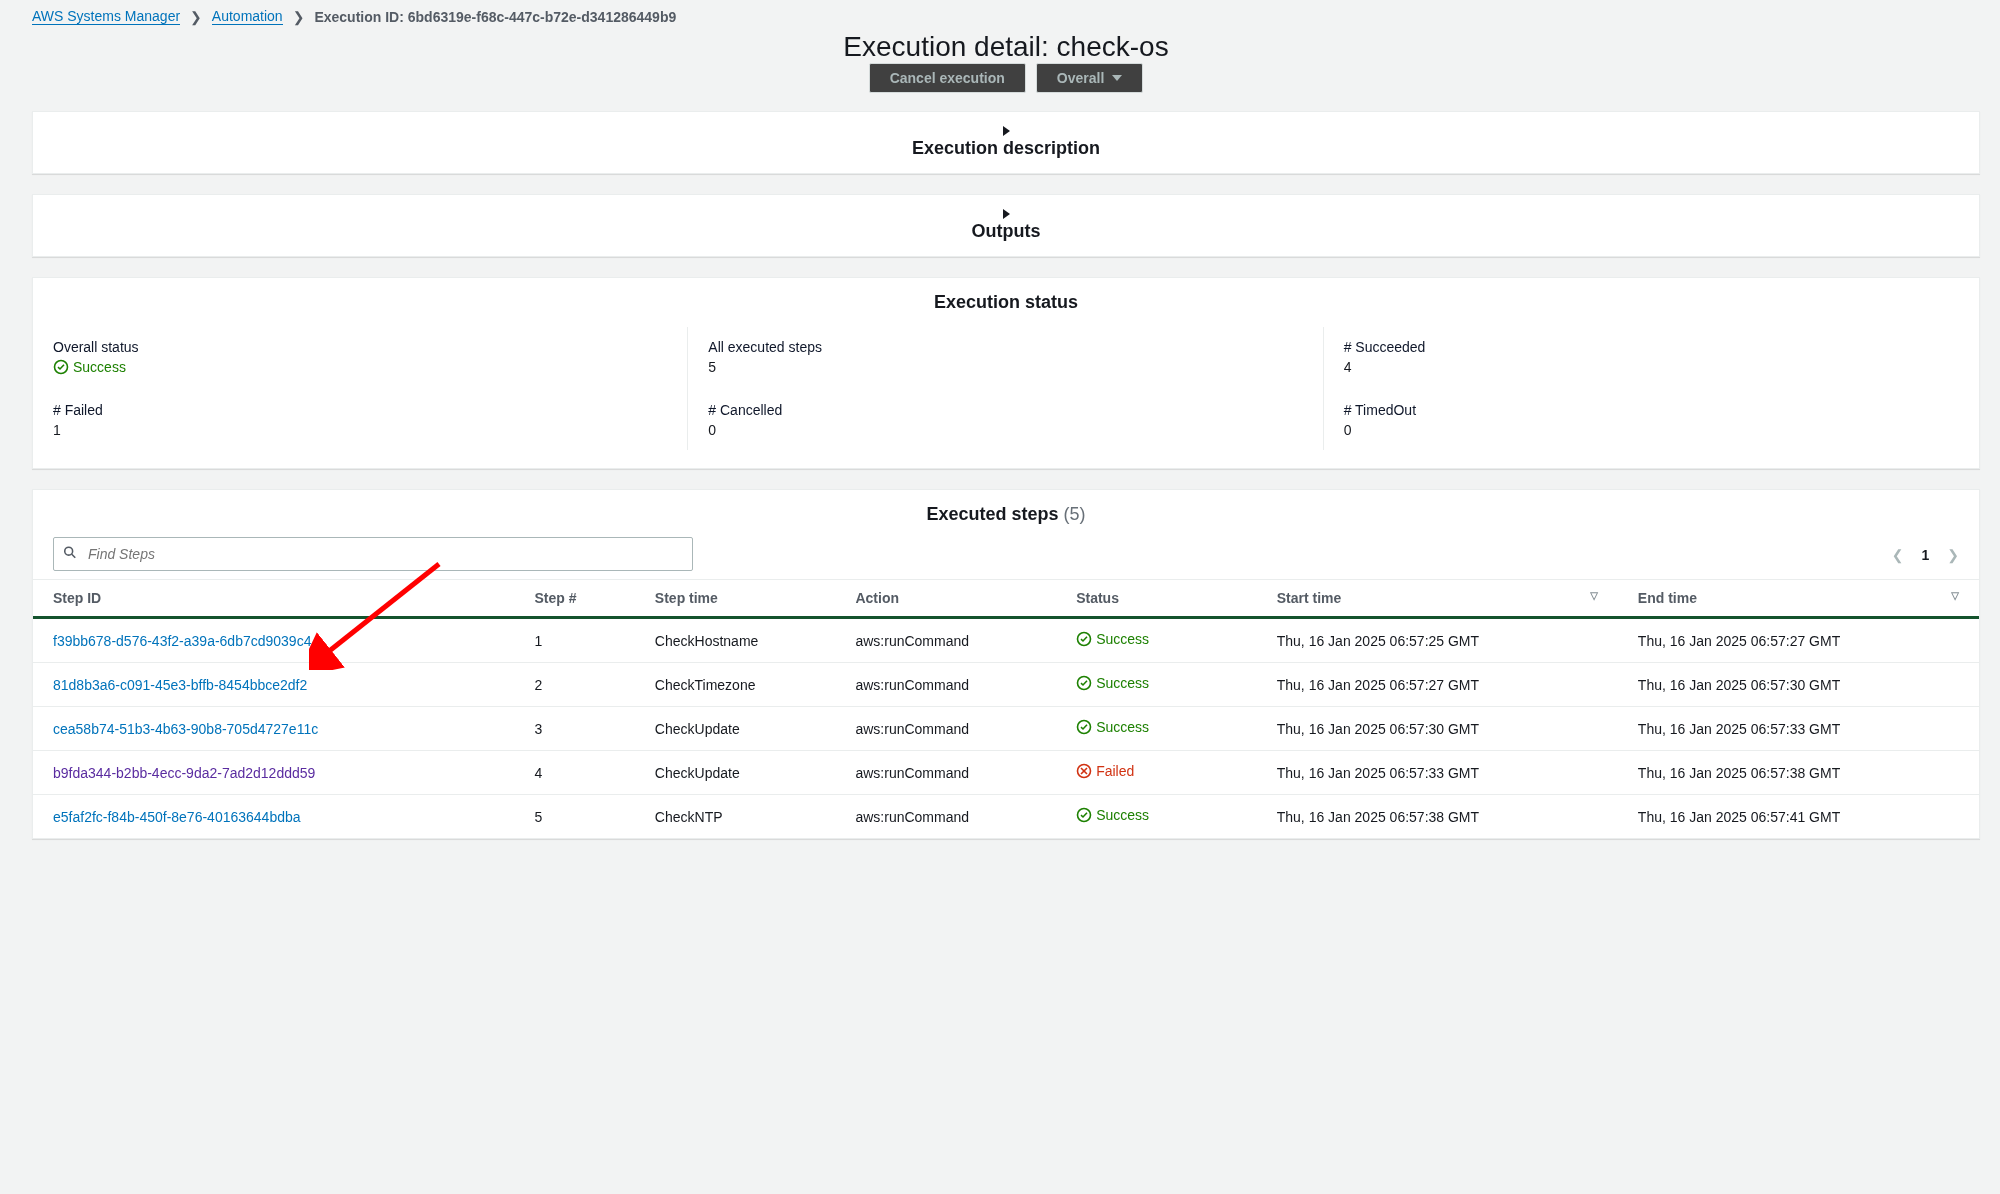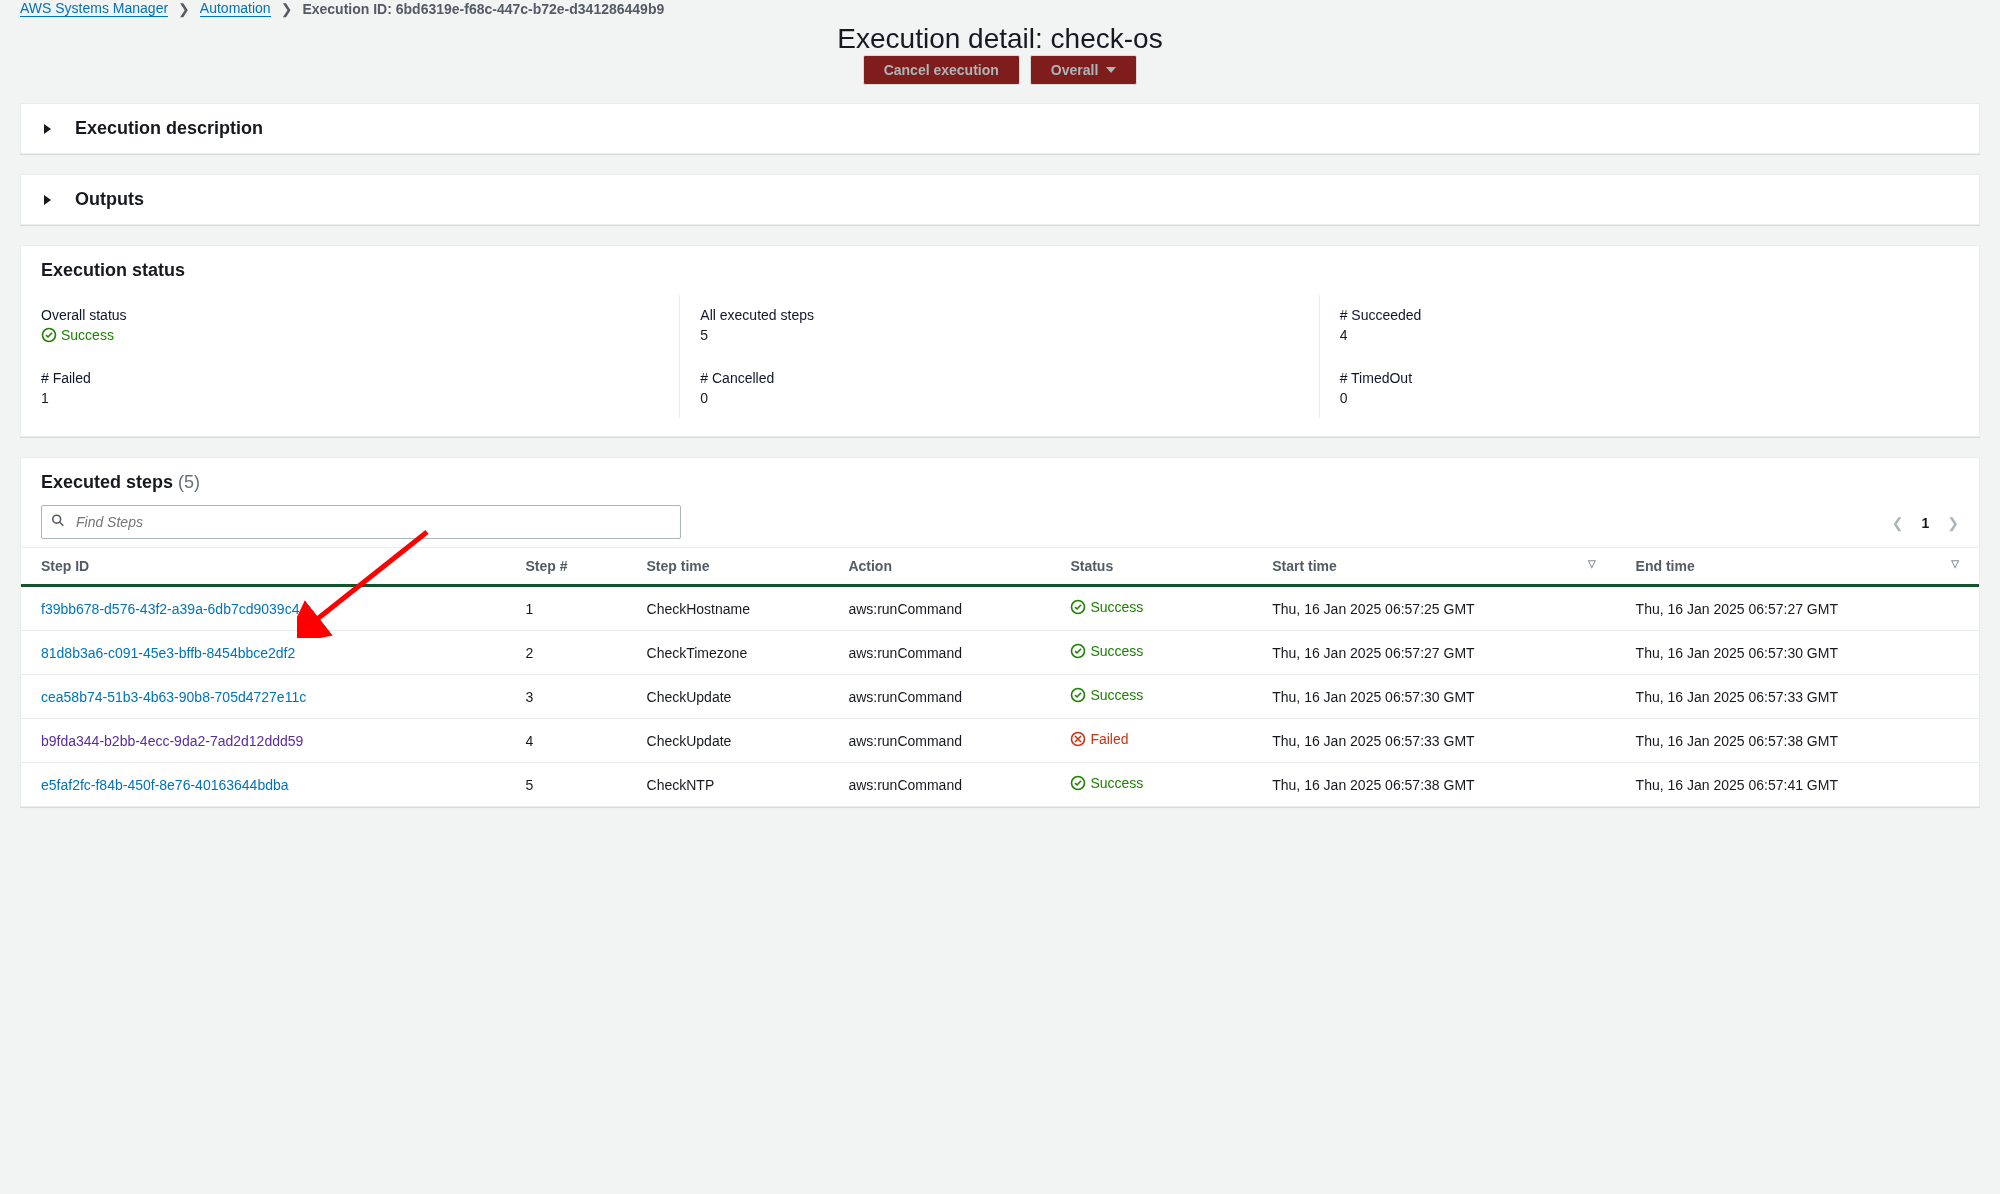--- a/index.html
+++ b/index.html
@@ -2,21 +2,21 @@
 <html><head>
 <meta charset="utf-8">
 <style>
   * { box-sizing: border-box; margin: 0; padding: 0; }
   body {
     font-family: "Amazon Ember", "Helvetica Neue", Arial, sans-serif;
     background: #f2f3f3;
     color: #16191f;
     font-size: 14px;
   }
-  .page { padding: 0 20px; }
+  .page { padding: 8px 20px; margin-left: 12px; }
   .breadcrumb {
     display: flex;
     align-items: center;
     gap: 10px;
     font-size: 14px;
     margin-bottom: 6px;
     color: #545b64;
     font-weight: 700;
   }
   .breadcrumb a {
@@ -29,21 +29,21 @@
   .header-row {
     display: flex;
     justify-content: space-between;
     align-items: center;
     margin-bottom: 18px;
     flex-direction: column;
   }
   h1 { font-size: 28px; font-weight: 400; }
   .header-actions { display: flex; gap: 10px; }
   .btn {
-    background: #7f1d1d;
+    background: #404040;
     border: 1px solid #545b64;
     border-radius: 2px;
     padding: 6px 20px;
     font-size: 14px;
     color: #545b64;
     font-weight: 700;
     cursor: pointer;
     display: inline-flex;
     align-items: center;
     gap: 8px;
@@ -53,21 +53,22 @@
     background: #fff;
     border: 1px solid #eaeded;
     border-top: 1px solid #eaeded;
     box-shadow: 0 1px 1px rgba(0,0,0,0.05), 0 1px 0 rgba(0,0,0,0.05);
     margin-bottom: 20px;
   }
   .panel-header {
     padding: 14px 20px;
     display: flex;
     align-items: center;
-    gap: 22px;
+    gap: 2px;
+    flex-direction: column;
   }
   .panel-header h2 { font-size: 18px; font-weight: 700; }
   .panel-header .count { color: #687078; font-weight: 400; }
   .expand-icon {
     display: inline-flex;
     align-items: center;
     justify-content: center;
     width: 12px;
     cursor: pointer;
   }

